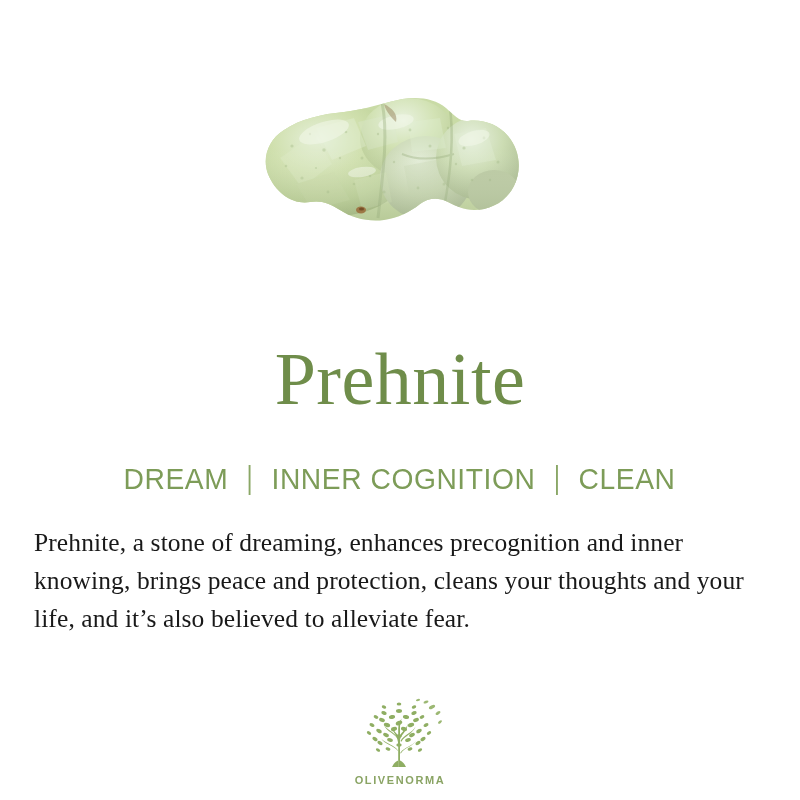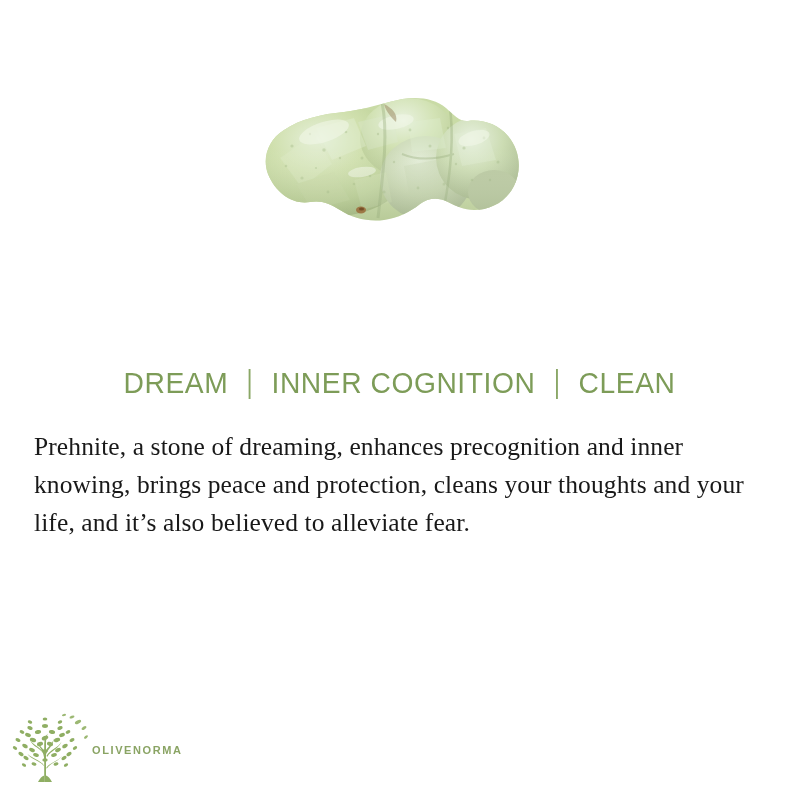--- a/index.html
+++ b/index.html
@@ -93,21 +93,21 @@
     letter-spacing: 0.1px;
   }
 
   
   .logo {
     position: absolute;
     left: 0;
     right: 0;
     bottom: 14px;
     display: flex;
-    flex-direction: row;
+    flex-direction: column;
     align-items: center;
   }
   .logo-mark {
     width: 92px;
     height: 76px;
   }
   .logo-mark svg { display: block; }
   .logo-text {
     margin-top: 3px;
     font-size: 11px;
@@ -241,20 +241,21 @@
 
           <ellipse cx="103" cy="122" rx="5" ry="3.4" fill="#9a6b3a" opacity="0.85"></ellipse>
           <ellipse cx="103.5" cy="121" rx="2.6" ry="1.6" fill="#6d4521" opacity="0.8"></ellipse>
 
           <path d="M126,16 C134,20 140,26 138,34 C134,30 128,24 126,16 Z" fill="#a39570" opacity="0.6"></path>
         </g>
       </svg>
     </div>
   </div>
 
+  <h1 class="title">Prehnite</h1>
 
   <div class="keywords">
     <span class="keyword">DREAM</span>
     <span class="kw-sep"></span>
     <span class="keyword">INNER COGNITION</span>
     <span class="kw-sep"></span>
     <span class="keyword">CLEAN</span>
   </div>
 
   <p class="description">Prehnite, a stone of dreaming, enhances precognition and inner knowing, brings peace and protection, cleans your thoughts and your life, and it’s also believed to alleviate fear.</p>

